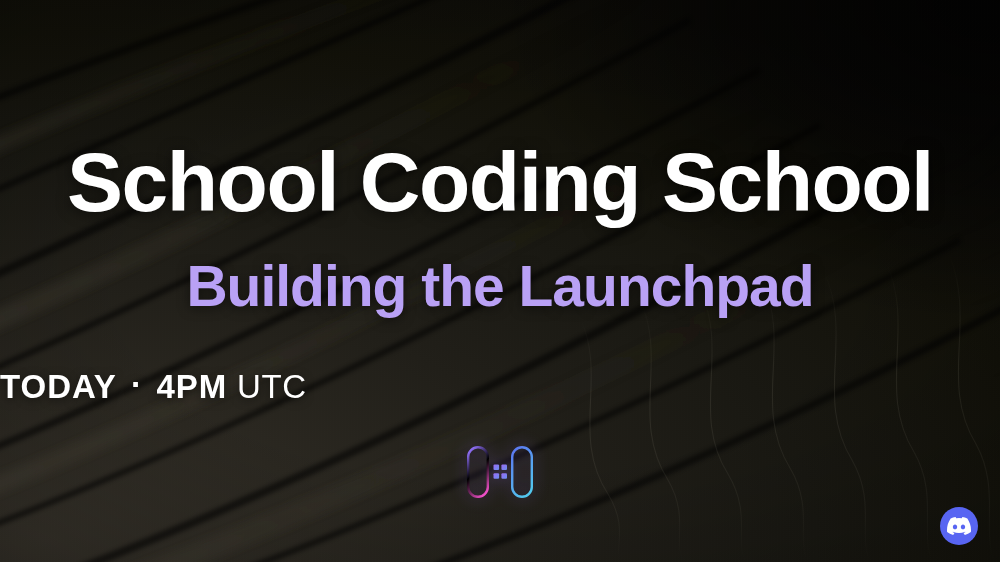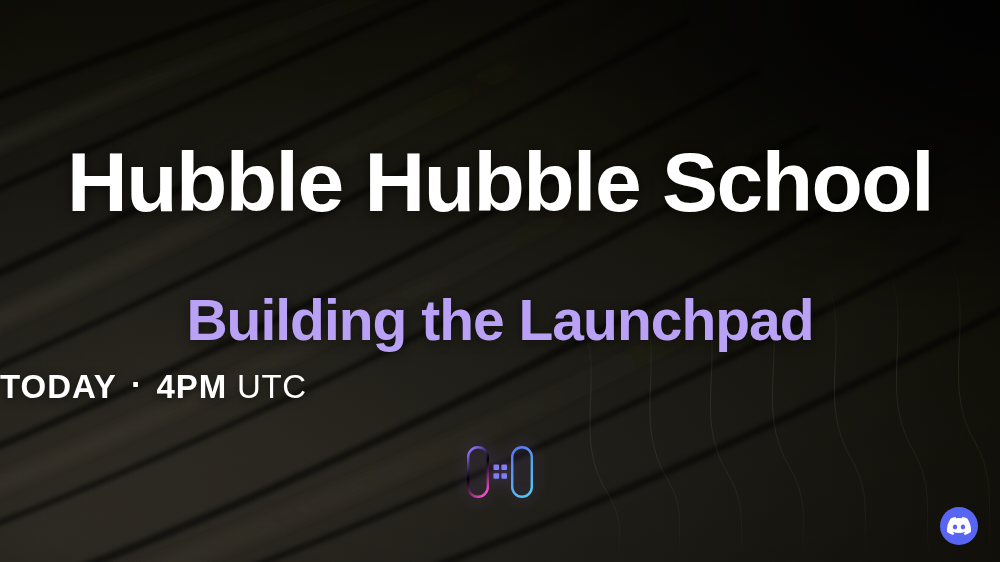--- a/index.html
+++ b/index.html
@@ -110,21 +110,20 @@
     left: 0;
     right: 0;
     text-align: center;
     color: #b9a1f5;
     font-size: 57px;
     font-weight: 700;
     letter-spacing: -1px;
     line-height: 1;
     text-shadow: 0 2px 12px rgba(0,0,0,.5);
     white-space: nowrap;
-    margin-top: 34px;
   }
 
   .when {
     position: absolute;
     top: 370px;
     left: 0;
     right: 0;
     text-align: left;
     color: #ffffff;
     font-size: 33px;
@@ -287,21 +286,21 @@
       </g>
     </svg>
   </div>
 
   <div class="bg-layer bg-vignette-tr"></div>
   <div class="bg-layer bg-vignette-all"></div>
   <div class="bg-layer bg-grain"></div>
 
   <div class="content">
 
-    <h1 class="title">Hubble Hubble School</h1>
+    <h1 class="title">School Coding School</h1>
 
 
     <div class="topic">Building the Launchpad</div>
 
     <div class="when">
       <span class="hv">TODAY</span><span class="dot">·</span><span class="hv">4PM</span><span class="lt">&nbsp;UTC</span>
     </div>
 
     <div class="brandmark">
       <svg viewBox="0 0 72 56" xmlns="http://www.w3.org/2000/svg">

